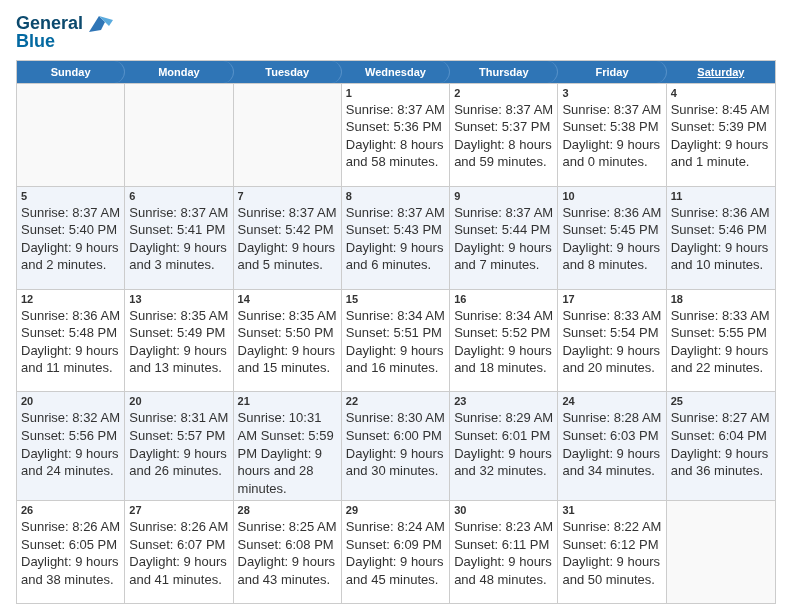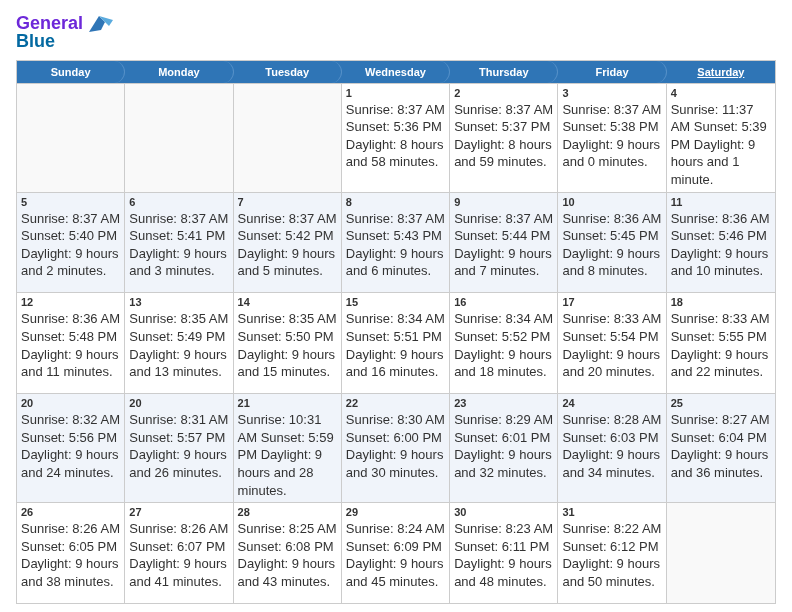--- a/index.html
+++ b/index.html
@@ -24,21 +24,21 @@
       margin-bottom: 8px;
     }
     .logo {
       display: flex;
       align-items: center;
       gap: 2px;
     }
     .logo-text {
       font-size: 18px;
       font-weight: bold;
-      color: #6d28d9;
+      color: #0c4a6e;
       line-height: 1.1;
     }
     .logo-icon {
       width: 28px;
       height: 24px;
       margin-left: 2px;
     }
     .title-block {
       text-align: right;
     }
@@ -162,21 +162,21 @@
           </div>
           <div class="cal-cell">
             <span class="day-num">3</span>
             <div class="cell-text">Sunrise: 8:37 AM
 Sunset: 5:38 PM
 Daylight: 9 hours
 and 0 minutes.</div>
           </div>
           <div class="cal-cell">
             <span class="day-num">4</span>
-            <div class="cell-text">Sunrise: 11:37 AM
+            <div class="cell-text">Sunrise: 8:45 AM
 Sunset: 5:39 PM
 Daylight: 9 hours
 and 1 minute.</div>
           </div>
         </div>
         <div class="cal-week">
           <div class="cal-cell alt-row">
             <span class="day-num">5</span>
             <div class="cell-text">Sunrise: 8:37 AM
 Sunset: 5:40 PM

